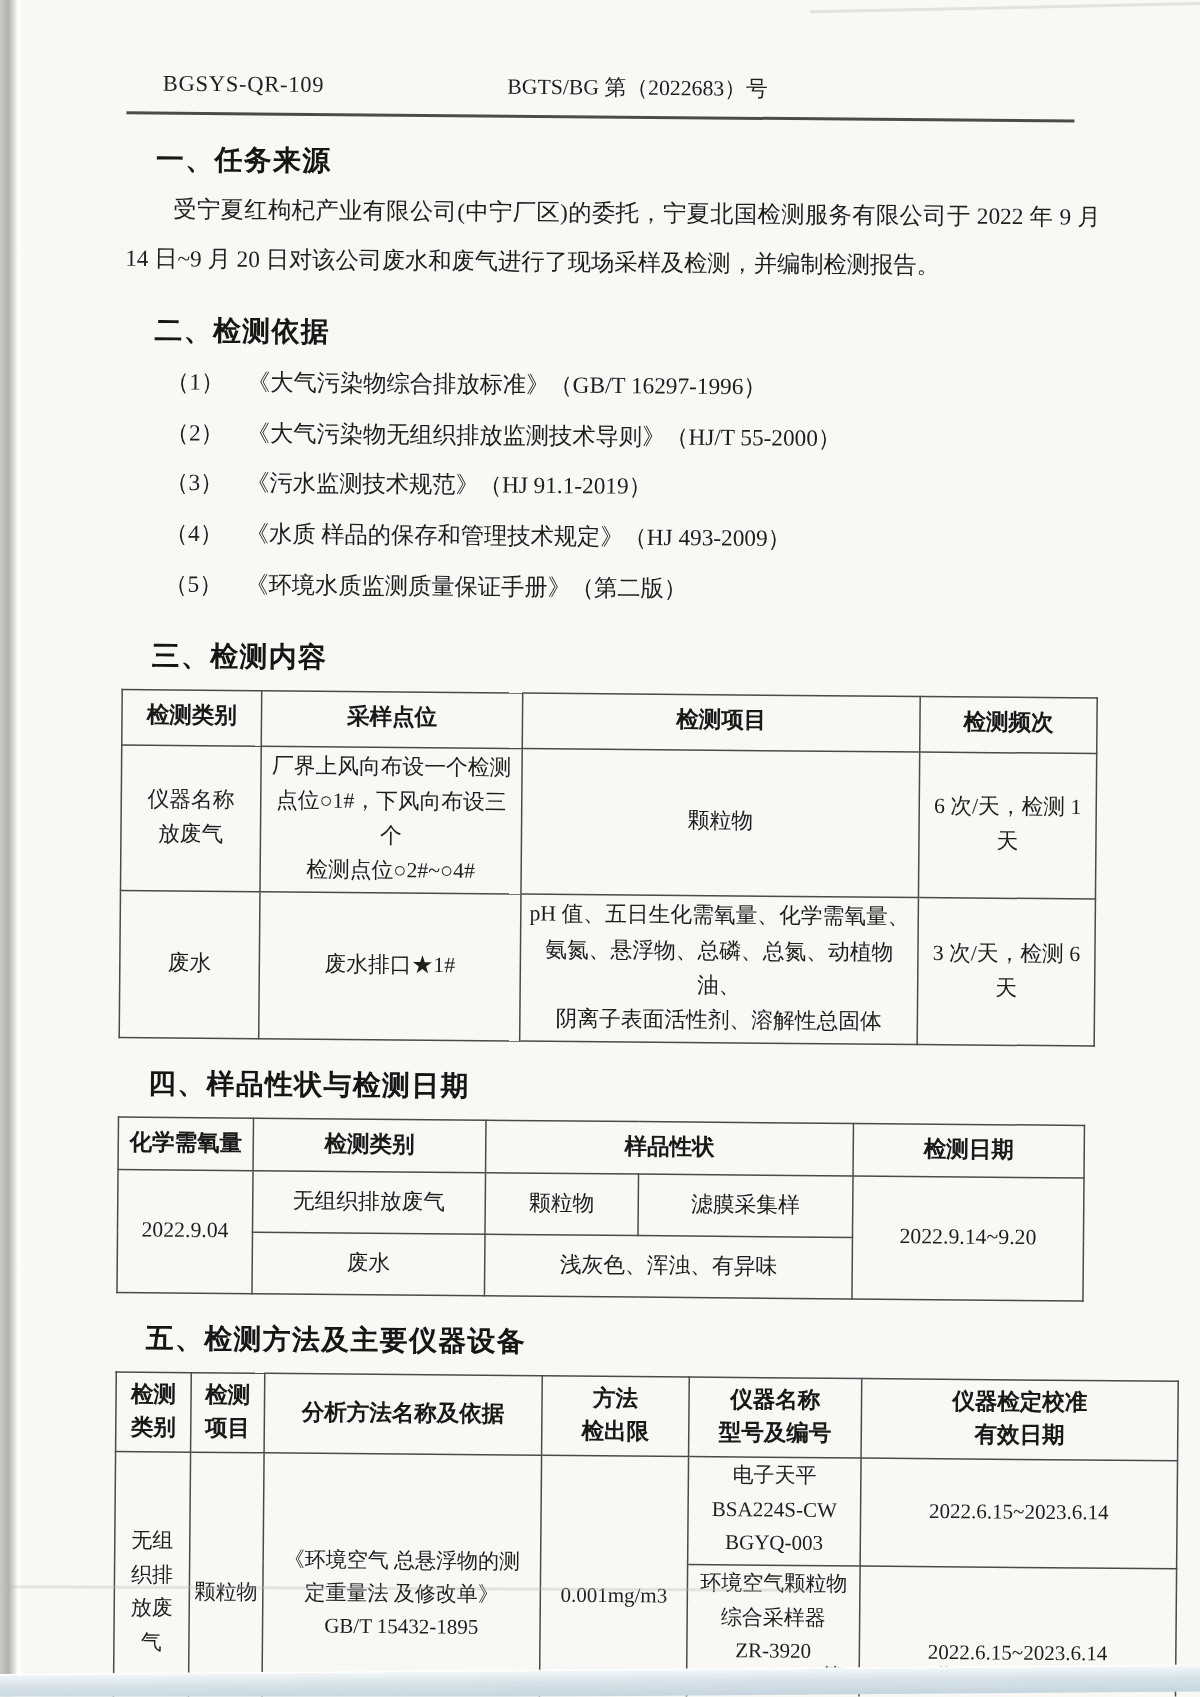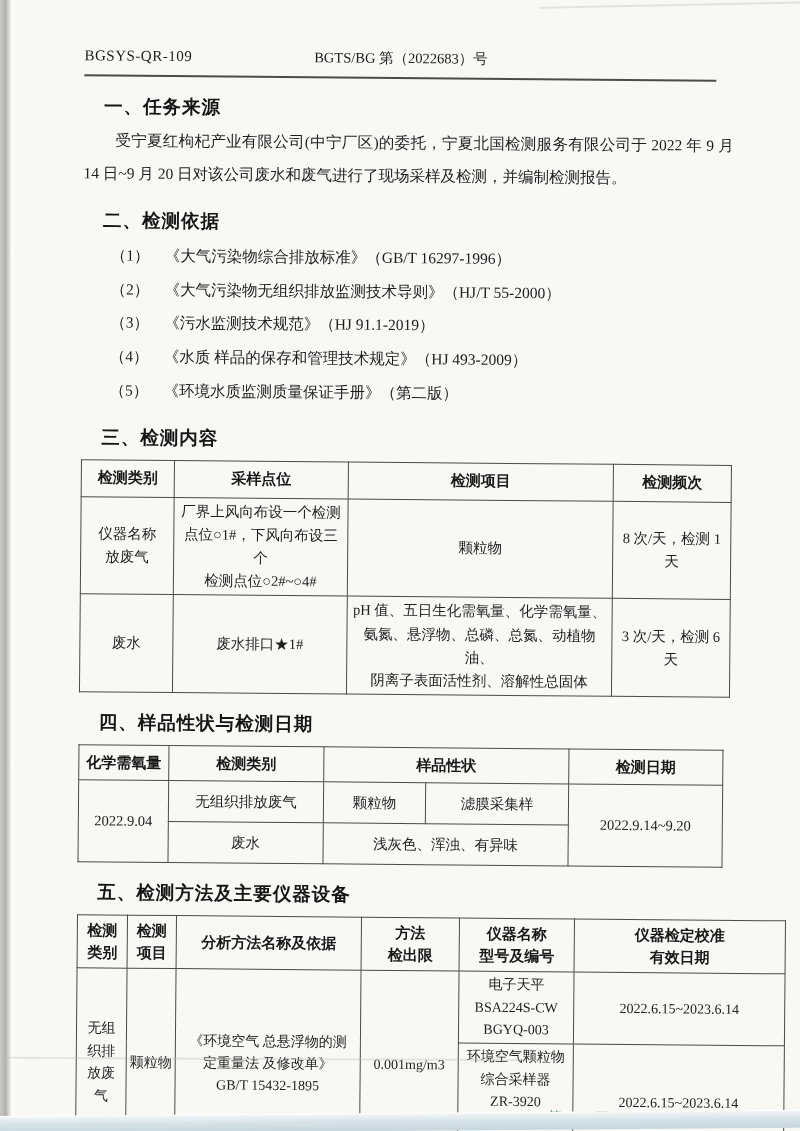--- a/index.html
+++ b/index.html
@@ -19,21 +19,21 @@
     transform:rotate(-0.45deg);transform-origin:left bottom;}
   .bottom-highlight{position:absolute;bottom:13px;left:0;width:810px;height:2px;background:#fdfefe;
     transform:rotate(-0.45deg);transform-origin:left bottom;}
   .crease{position:absolute;top:1058px;left:0;width:540px;height:2px;background:rgba(185,185,182,0.33);
     transform:rotate(0.25deg);}
   
   .sheet{position:absolute;left:0;top:0;width:800px;height:1131px;
     transform:rotate(0.5deg);transform-origin:60px 0;}
   .inner{position:absolute;left:85px;top:46px;width:710px;}
   .header-row{display:flex;align-items:baseline;font-size:15px;}
-  .doc-code{letter-spacing:0.5px;}
+  .doc-code{margin-left:24px;letter-spacing:0.5px;}
   .doc-number{margin-left:122px;font-size:14.5px;}
   .rule{width:632px;height:2px;background:#4b4b4b;margin-top:9px;}
   h2{font-family:"Liberation Sans","DejaVu Sans",sans-serif;
     font-size:18.5px;font-weight:bold;letter-spacing:1px;
     margin:17px 0 6px 20px;color:#161616;}
   .para{width:650px;margin:2px 0 0 0;font-size:15.5px;line-height:2.12;
     text-indent:2.05em;text-align:justify;}
   .list{margin-top:2px;}
   .li{display:flex;font-size:15.5px;line-height:2.18;}
   .li .num{margin-left:28px;width:54px;flex:none;}
@@ -110,21 +110,21 @@
         <th>检测项目</th>
         <th>检测频次</th>
       </tr>
       <tr class="r1">
         <td>仪器名称
 放废气</td>
         <td>厂界上风向布设一个检测
 点位○1#，下风向布设三个
 检测点位○2#~○4#</td>
         <td>颗粒物</td>
-        <td>8 次/天，检测 1 天</td>
+        <td>6 次/天，检测 1 天</td>
       </tr>
       <tr class="r2">
         <td>废水</td>
         <td>废水排口★1#</td>
         <td>pH 值、五日生化需氧量、化学需氧量、
 氨氮、悬浮物、总磷、总氮、动植物油、
 阴离子表面活性剂、溶解性总固体</td>
         <td>3 次/天，检测 6 天</td>
       </tr>
     </tbody>

